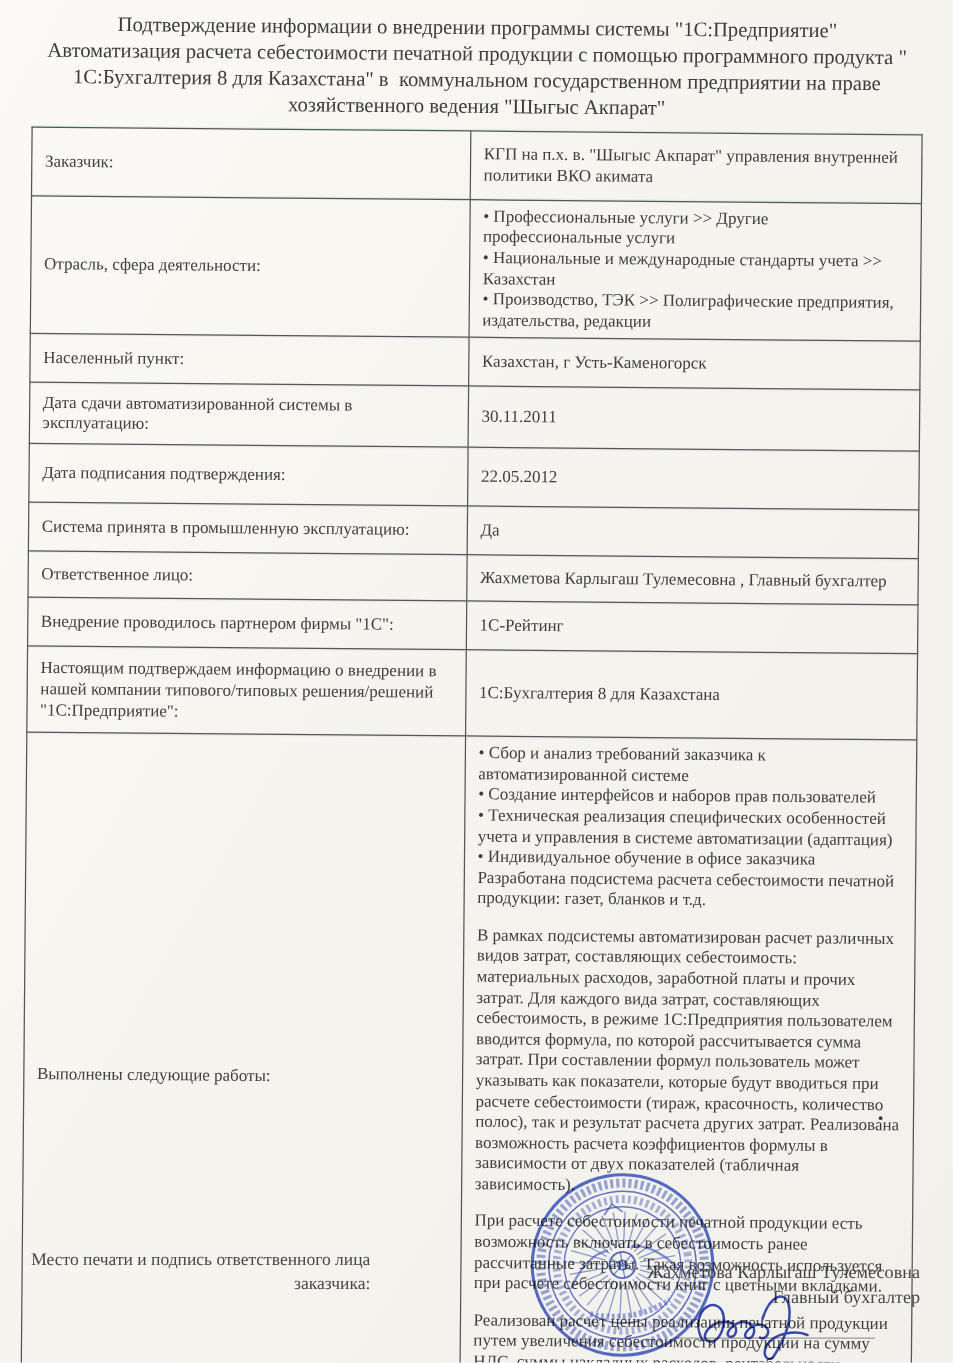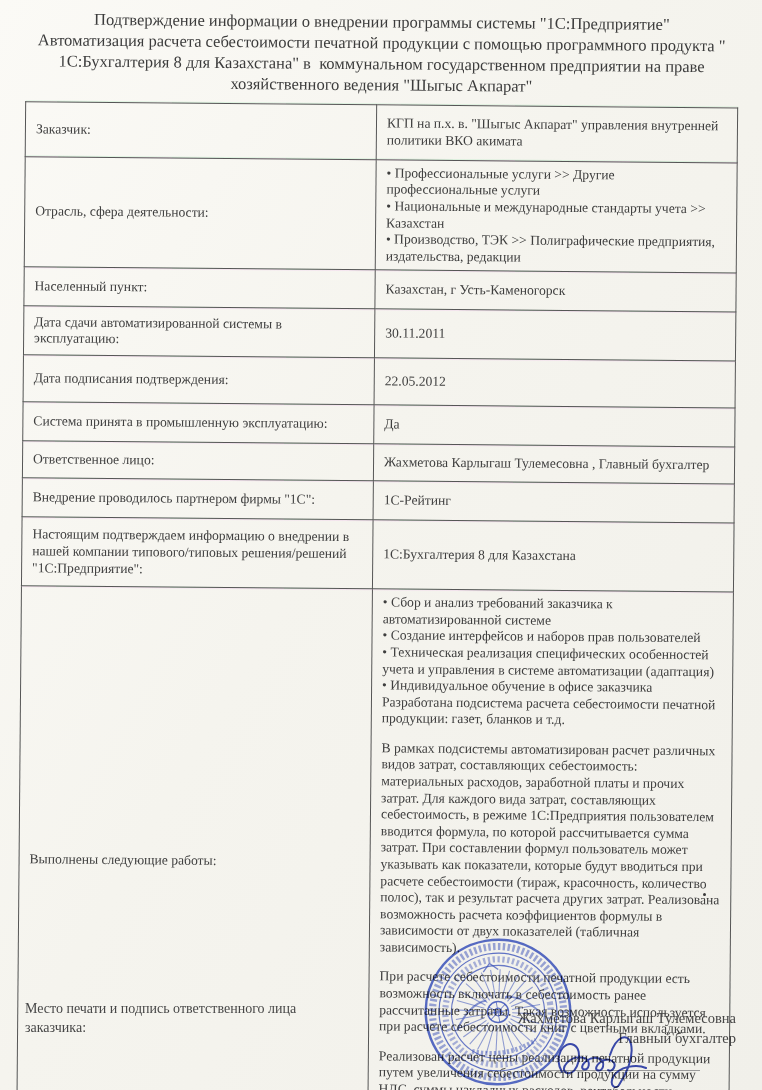--- a/index.html
+++ b/index.html
@@ -33,21 +33,21 @@
   #table-body tr:nth-child(3) td{height:28px}
   #table-body tr:nth-child(4) td{height:38px}
   #table-body tr:nth-child(5) td{height:36px}
   #table-body tr:nth-child(6) td{height:28px}
   #table-body tr:nth-child(7) td{height:26px}
   #table-body tr:nth-child(8) td{height:28px}
   #table-body tr:nth-child(9) td{height:58px}
 
   
   .place-note{position:absolute;left:25px;top:1000px;font-size:14px;line-height:1.35;
-    white-space:pre-wrap;color:#474747;}
+    white-space:pre-wrap;color:#474747;text-align:right;}
   .signer{position:absolute;right:26px;top:1008px;text-align:right;font-size:14.5px;
     line-height:1.4;color:#454545;}
   .sig-line{position:absolute;left:540px;top:1070px;width:160px;
     border-bottom:1.5px solid #9a9a9a;}
   .mp{position:absolute;left:702px;top:1058px;font-size:14px;color:#6f6f6f;
     letter-spacing:1px;margin-top:48px;}
   .signature{position:absolute;left:548px;top:1022px;z-index:6;
     mix-blend-mode:multiply;}
   .stamp{position:absolute;left:422px;top:936px;z-index:5;mix-blend-mode:multiply;
     transform:rotate(-10deg);opacity:.92;}

